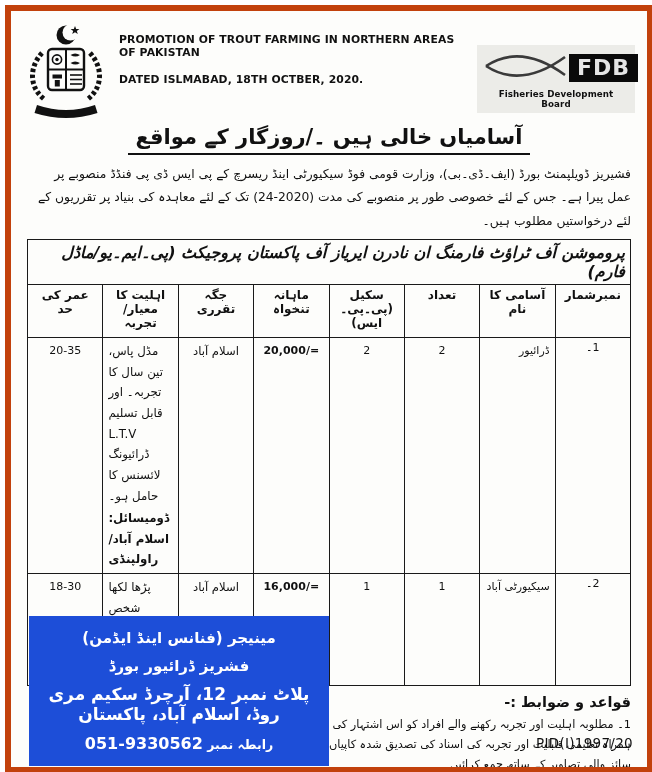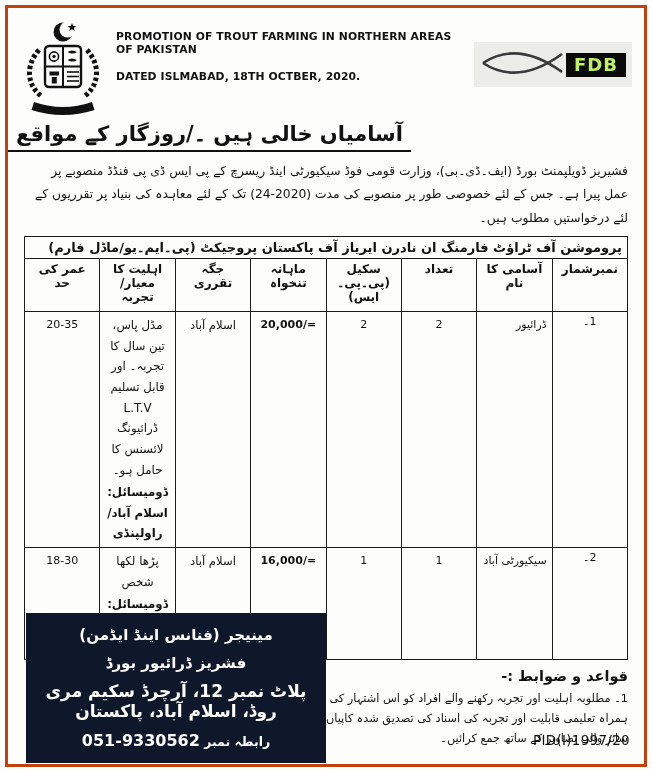--- a/index.html
+++ b/index.html
@@ -1,69 +1,69 @@
 <!DOCTYPE html>
 <html><head>
 <meta charset="utf-8">
 <style>
   html,body { margin:0; padding:0; background:#ffffff; }
   body { width:652px; height:772px; position:relative; font-family:"DejaVu Sans", sans-serif; color:#111; }
-  .page { position:absolute; left:5px; top:5px; width:636px; height:756px; border:3px solid #c2410c;
+  .page { position:absolute; left:5px; top:5px; width:636px; height:756px; border:6px solid #c2410c;
           background:#fdfdfb; overflow:hidden; box-sizing:content-box; }
 
   
   .header { display:flex; padding:10px 12px 0 12px; }
   .emblem { width:86px; height:102px; flex:none; }
   .head-text { flex:1; padding:12px 4px 0 10px; font-weight:bold; font-size:10.8px; }
   .head-text div { margin:0 0 14px 0; letter-spacing:0.1px; }
   .fdb { flex:none; width:146px; margin-top:24px; background:#ececé8; background:#ecece8;
          padding:5px 6px 4px 6px; height:fit-content; }
   .fdb-top { display:flex; align-items:center; justify-content:space-between; }
-  .fdb-abbr { background:#0a0a0a; color:#bef264; font-weight:bold; font-size:18px; padding:1px 8px 2px 8px; letter-spacing:1px; }
+  .fdb-abbr { background:#0a0a0a; color:#e5e5e5; font-weight:bold; font-size:22px; padding:1px 8px 2px 8px; letter-spacing:1px; }
   .fdb-caption { font-size:8.7px; font-weight:bold; margin-top:3px; text-align:center; letter-spacing:0.1px; }
 
   
-  .title-wrap { margin:2px 0 8px 0; }
+  .title-wrap { text-align:center; margin:2px 0 8px 0; }
   .title { display:inline-block; font-size:21px; font-weight:bold; border-bottom:2.5px solid #111;
            padding:0 8px 4px 8px; direction:rtl; }
 
   .intro { direction:rtl; margin:2px 16px 6px 16px; font-size:12.3px; line-height:1.9; text-align:right; }
 
   
   table.jobs { width:604px; margin:2px auto 0 auto; border-collapse:collapse; direction:rtl; table-layout:fixed; }
   .jobs td, .jobs th { border:1.5px solid #1a1a1a; padding:3px 5px; vertical-align:top; }
-  .banner { font-size:13px; font-weight:600; text-align:right; padding:2px 8px 4px 8px; }
+  .banner { font-size:16px; font-weight:600; text-align:right; padding:2px 8px 4px 8px;font-style:italic; }
   .jobs th { font-size:12px; font-weight:bold; text-align:center; height:46px; }
   .c-sr   { width:44px; }
   .c-post { width:84px; }
   .c-num  { width:26px; }
   .c-scale{ width:56px; }
   .c-sal  { width:62px; }
   .c-place{ width:48px; }
   .c-elig { width:212px; }
   .c-age  { width:52px; }
   .row td { font-size:11px; }
   .row .c-sr { text-align:center; }
   .row .c-post { text-align:right; padding-top:6px; }
   .row .c-num, .row .c-scale { text-align:center; padding-top:6px; }
   .row .c-sal { direction:ltr; text-align:center; font-weight:bold; padding-top:6px; }
   .row .c-place { text-align:center; font-size:11.6px; padding-top:6px; }
-  .row .c-elig { text-align:center; font-size:11.8px; line-height:1.75; }
+  .row .c-elig { text-align:left; font-size:11.8px; line-height:1.75; }
   .row .c-age { direction:ltr; text-align:center; padding-top:6px; }
   .domicile { font-weight:bold; margin-top:2px; }
   .row1 td { height:92px; }
   .row2 td { height:60px; }
 
   
   .terms { margin:8px 16px 0 16px; direction:rtl; }
   .terms-head { font-weight:bold; font-size:14.5px; margin-bottom:5px; }
   .term { font-size:11.3px; line-height:1.75; text-align:right; margin-bottom:3px; }
 
   
-  .contact-box { position:absolute; left:18px; bottom:1px; width:300px; height:150px; background:#0f172a;
+  .contact-box { position:absolute; left:18px; bottom:1px; width:300px; height:150px; background:#1d4ed8;
                  color:#fff; display:flex; flex-direction:column; justify-content:space-evenly;
                  align-items:center; text-align:center; direction:rtl; padding:4px 6px; box-sizing:border-box; }
   .cb1, .cb2 { font-size:15px; font-weight:bold; }
   .cb3 { font-size:17px; font-weight:bold; }
   .cb4 { font-size:12.5px; font-weight:bold; }
   .phone { font-size:16px; font-weight:bold; letter-spacing:0.5px; direction:ltr; unicode-bidi:embed; }
   .pid { position:absolute; right:14px; bottom:16px; font-weight:normal; font-size:13.5px; letter-spacing:0.3px; }
 </style>
 </head>
 <body>
@@ -99,20 +99,21 @@
     <div class="fdb">
       <div class="fdb-top">
         <span>
           <svg width="86" height="32" viewBox="0 0 86 32" xmlns="http://www.w3.org/2000/svg">
             <path d="M3 16 Q 38 -7 82 25" stroke="#3a3a3a" stroke-width="2.6" fill="none"></path>
             <path d="M3 16 Q 38 39 82 7" stroke="#3a3a3a" stroke-width="2.6" fill="none"></path>
           </svg>
         </span>
         <span class="fdb-abbr">FDB</span>
       </div>
+      <div class="fdb-caption">Fisheries Development Board</div>
     </div>
   </div>
 
   <div class="title-wrap">
     <span class="title">آسامیاں خالی ہیں ۔/روزگار کے مواقع</span>
   </div>
 
   <p class="intro" dir="rtl">فشیریز ڈویلپمنٹ بورڈ (ایف۔ڈی۔بی)، وزارت قومی فوڈ سیکیورٹی اینڈ ریسرچ کے پی ایس ڈی پی فنڈڈ منصوبے پر عمل پیرا ہے۔ جس کے لئے خصوصی طور پر منصوبے کی مدت (2020-24) تک کے لئے معاہدہ کی بنیاد پر تقرریوں کے لئے درخواستیں مطلوب ہیں۔</p>
 
   <table class="jobs" dir="rtl">

